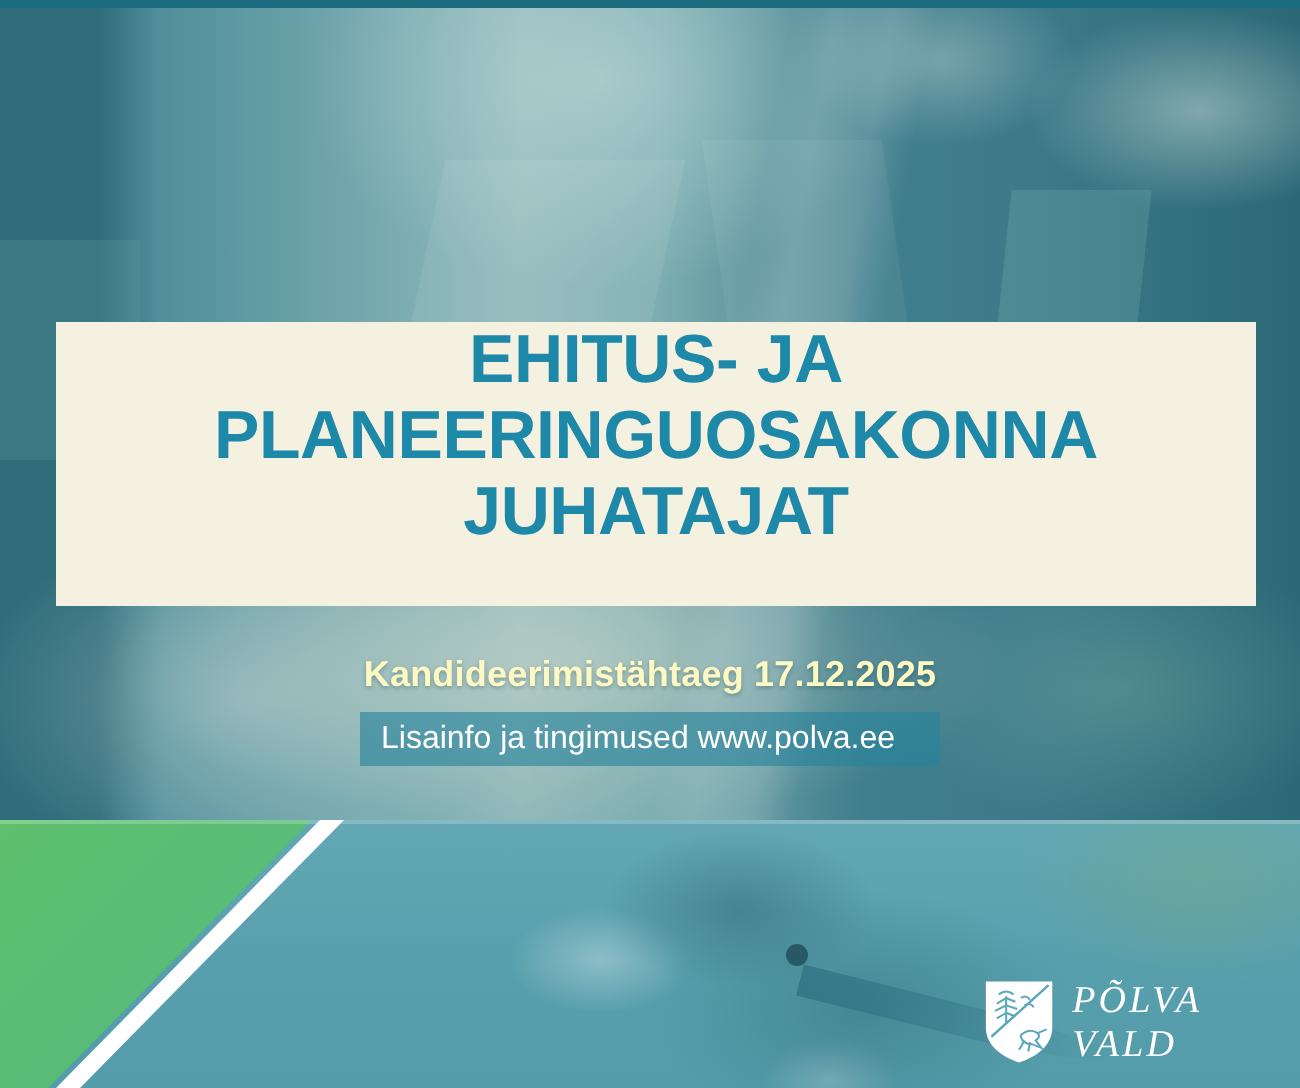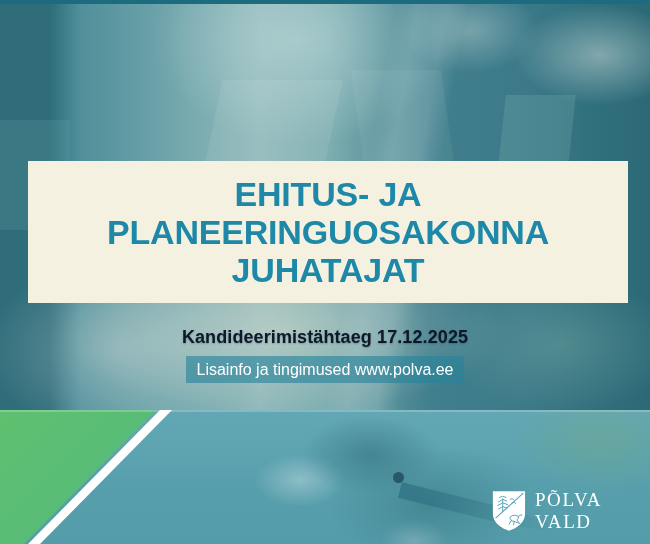--- a/index.html
+++ b/index.html
@@ -139,21 +139,20 @@
     text-shadow: 0 1px 3px rgba(0,60,70,0.35);
   }
 
   
   .title-box {
     position: absolute;
     left: 28px; top: 161px;
     width: 600px; height: 142px;
     background: #f5f1e1;
     display: flex;
-    align-items: center;
     justify-content: center;
   }
   .title-text {
     width: 100%;
     text-align: center;
     color: #1e88a8;
     font-size: 34px;
     font-weight: bold;
     line-height: 1.12;
     letter-spacing: -0.2px;
@@ -161,48 +160,49 @@
   }
 
   
   .deadline {
     position: absolute;
     left: 0; top: 327px;
     width: 650px;
     text-align: center;
     font-size: 18px;
     font-weight: bold;
-    color: #0f172a;
+    color: #fef9c3;
     letter-spacing: 0.1px;
     text-shadow: 0 1px 2px rgba(0,50,60,0.30);
   }
   .contact-wrap {
     position: absolute;
     left: 0; top: 356px;
     width: 650px;
     text-align: center;
   }
   .contact-line {
     display: inline-block;
     color: #ffffff;
     font-size: 16px;
     line-height: 1.45;
     background: rgba(38,130,155,0.62);
-    padding: 2px 10px 2px 10px;
+    padding: 2px 22px 2px 10px;
   }
   .contact-line.l1 { margin-bottom: 0px; }
   .contact-line.l2 { }
 
   
   .logo {
     position: absolute;
     left: 492px; top: 488px;
     display: flex;
-    align-items: center;
+    align-items: flex-end;
     gap: 9px;
+    font-style: italic;
   }
   .logo-shield { width: 38px; height: 46px; display: block; }
   .logo-text {
     color: #ffffff;
     font-family: "Liberation Serif", serif;
     font-size: 19px;
     letter-spacing: 1.6px;
     font-weight: normal;
   }
 </style>

